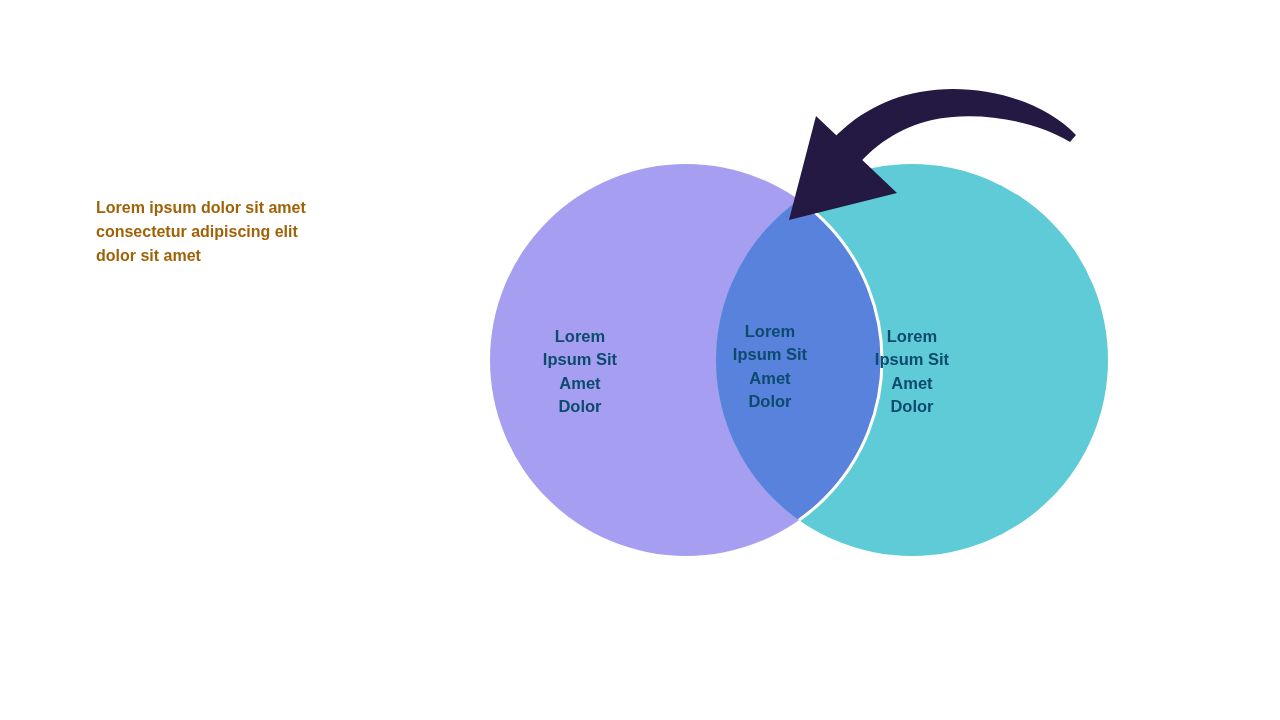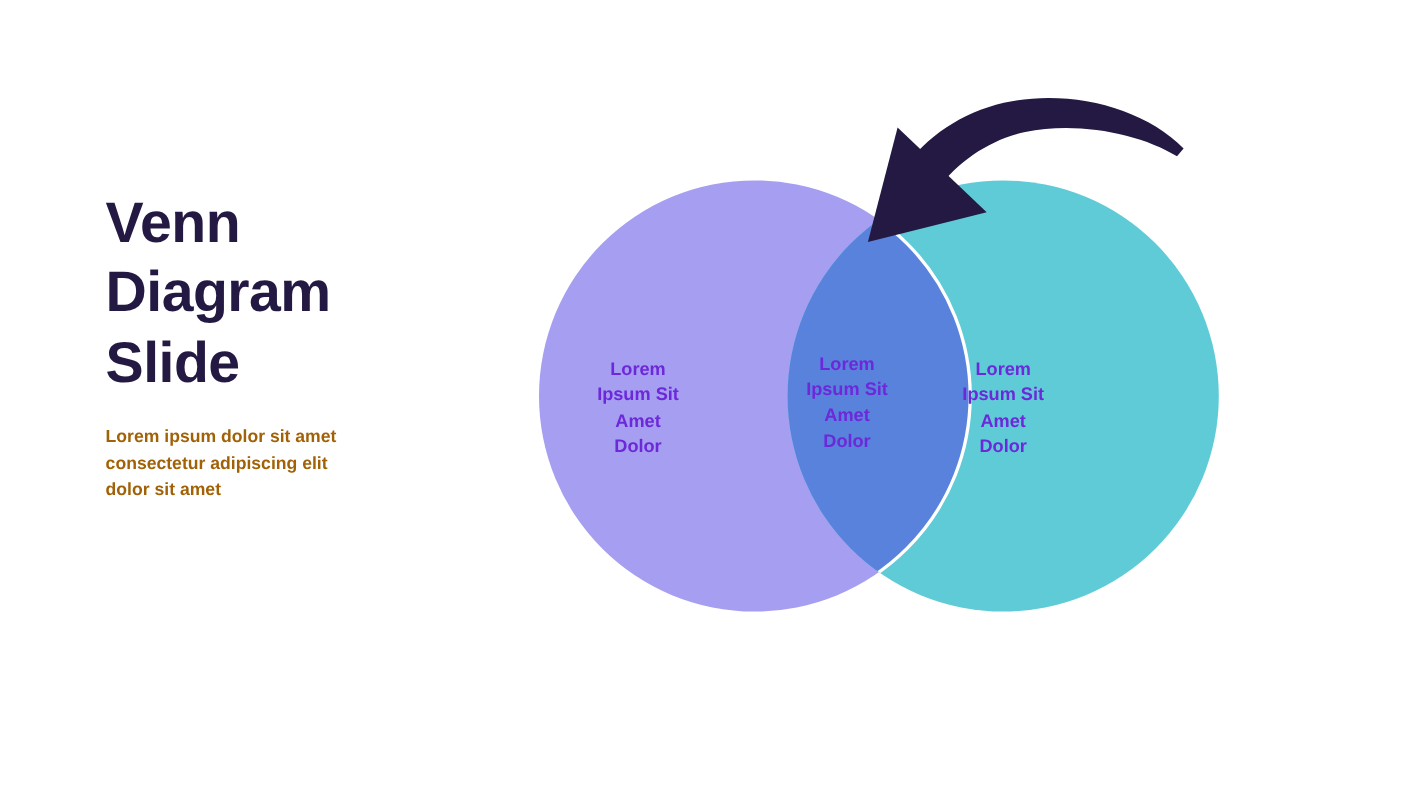--- a/index.html
+++ b/index.html
@@ -52,21 +52,21 @@
     left: 470px;
     top: 140px;
     width: 660px;
     height: 440px;
   }
   .venn svg {
     display: block;
   }
   .venn-label {
     position: absolute;
-    color: #6d28d9;
+    color: #0c4a6e;
     font-weight: bold;
     font-size: 16.5px;
     line-height: 1.42;
     text-align: center;
     white-space: pre-line;
     pointer-events: none;
   }
   .venn-label.left {
     left: 40px;
     top: 185px;
@@ -102,21 +102,20 @@
     font-weight: bold;
     color: #231942;
   }
 </style>
 </head>
 <body>
 
 <div class="slide">
 
   <div class="text-column">
-    <h1 class="slide-title">Venn Diagram Slide</h1>
     <p class="slide-body">Lorem ipsum dolor sit amet consectetur adipiscing elit dolor sit amet</p>
   </div>
 
   <div class="venn">
     <svg width="660" height="440" viewBox="0 0 660 440">
       <defs>
         <clipPath id="clipLeft">
           <circle cx="216" cy="220" r="196"></circle>
         </clipPath>
         <clipPath id="clipRight">

